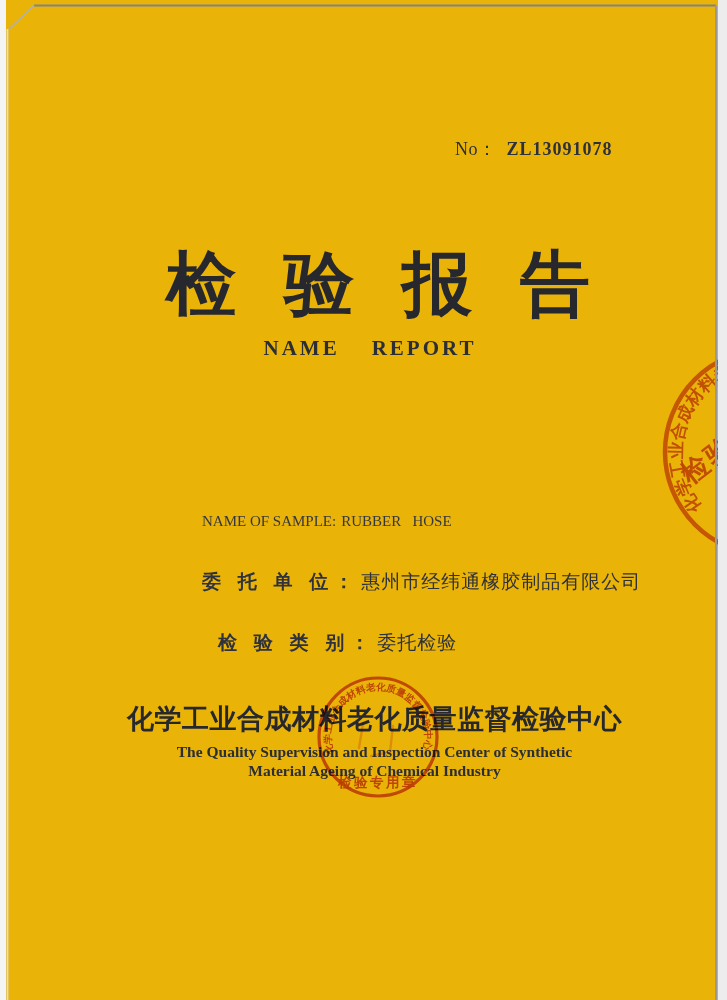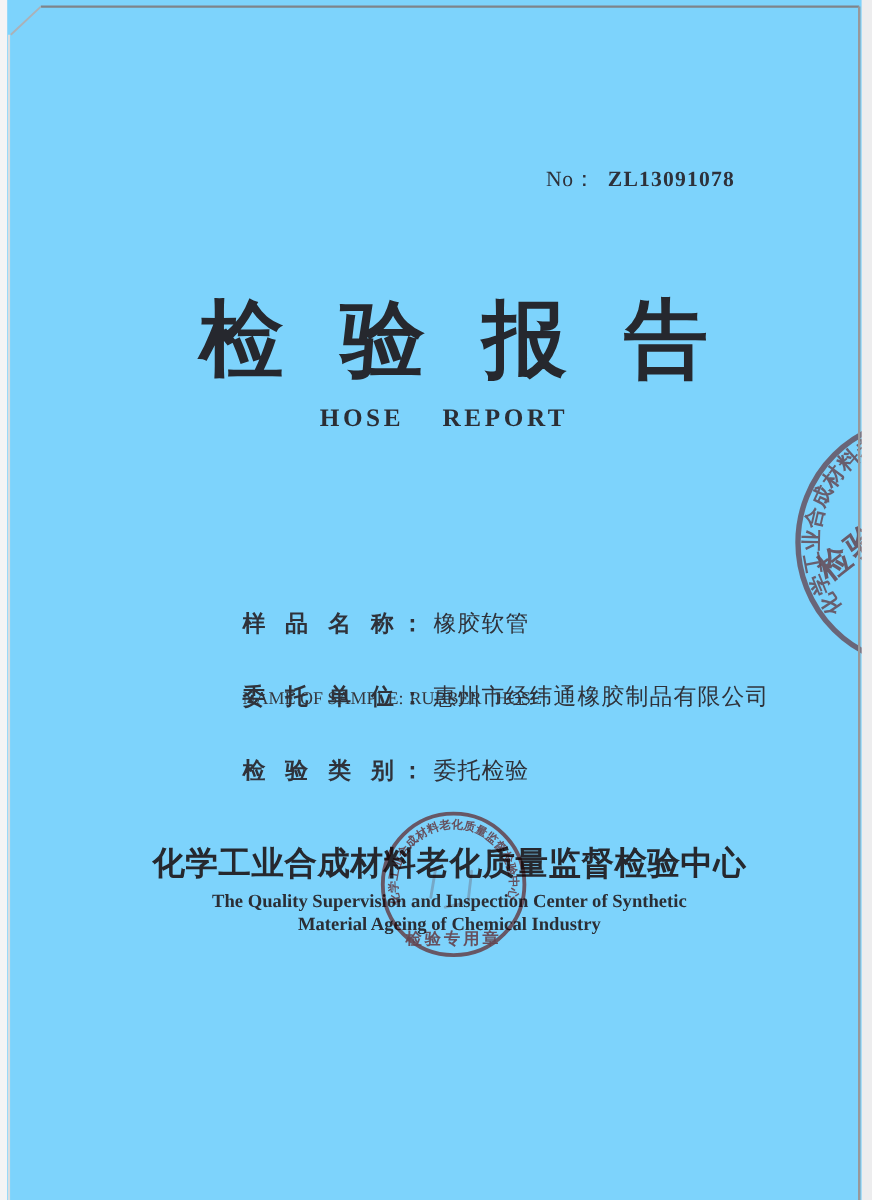--- a/index.html
+++ b/index.html
@@ -1,20 +1,20 @@
 <!DOCTYPE html>
 <html><head>
 <meta charset="utf-8">
 <style>
   html, body { margin: 0; padding: 0; background: #ffffff; }
   .page {
     position: relative;
     width: 727px;
     height: 1000px;
-    background: #7dd3fc;
+    background: #eab308;
     overflow: hidden;
     font-family: "Liberation Serif", "DejaVu Serif", serif;
     color: #33363d;
   }
 
   
   .no-line {
     position: absolute;
     left: 455px; top: 137px;
     font-size: 18px;
@@ -39,21 +39,21 @@
     display: flex; justify-content: center; gap: 32px;
     font-size: 21px; font-weight: 700;
     letter-spacing: 3px;
     color: #2b2e35;
   }
 
   
   .field-group { position: absolute; left: 202px; white-space: pre; }
   .fg-0 { top: 472px; }
   .fg-1 { top: 533px; }
-  .fg-2 { top: 594px; }
+  .fg-2 { top: 594px; margin-left: 16px; }
   .cn-line { font-size: 19px; line-height: 26px; color: #2f323a; }
   .cn-label { font-weight: 600; letter-spacing: 6px; }
   .cn-value { font-weight: 500; letter-spacing: 1px; margin-left: 2px; }
   .en-line { font-size: 15px; line-height: 20px; margin-top: 3px; color: #35383f; white-space: pre-wrap; }
   .en-value { margin-left: 5px; }
 
   
   .issuer {
     position: absolute;
     left: 0; top: 702px; width: 727px;
@@ -89,26 +89,25 @@
   <div class="no-line"><span>No：</span><span class="no-value">ZL13091078</span></div>
 
   <div class="title-cn">
     <span>检</span>
     <span>验</span>
     <span>报</span>
     <span>告</span>
   </div>
 
   <div class="title-en">
-    <span>HOSE</span>
+    <span>NAME</span>
     <span>REPORT</span>
   </div>
 
   <div class="field-group fg-0">
-    <div class="cn-line"><span class="cn-label">样 品 名 称：</span><span class="cn-value">橡胶软管</span></div>
     <div class="en-line"><span>NAME OF SAMPLE:</span><span class="en-value">RUBBER   HOSE</span></div>
   </div>
 
   <div class="field-group fg-1">
     <div class="cn-line"><span class="cn-label">委 托 单 位：</span><span class="cn-value">惠州市经纬通橡胶制品有限公司</span></div>
   </div>
 
   <div class="field-group fg-2">
     <div class="cn-line"><span class="cn-label">检 验 类 别：</span><span class="cn-value">委托检验</span></div>
   </div>

